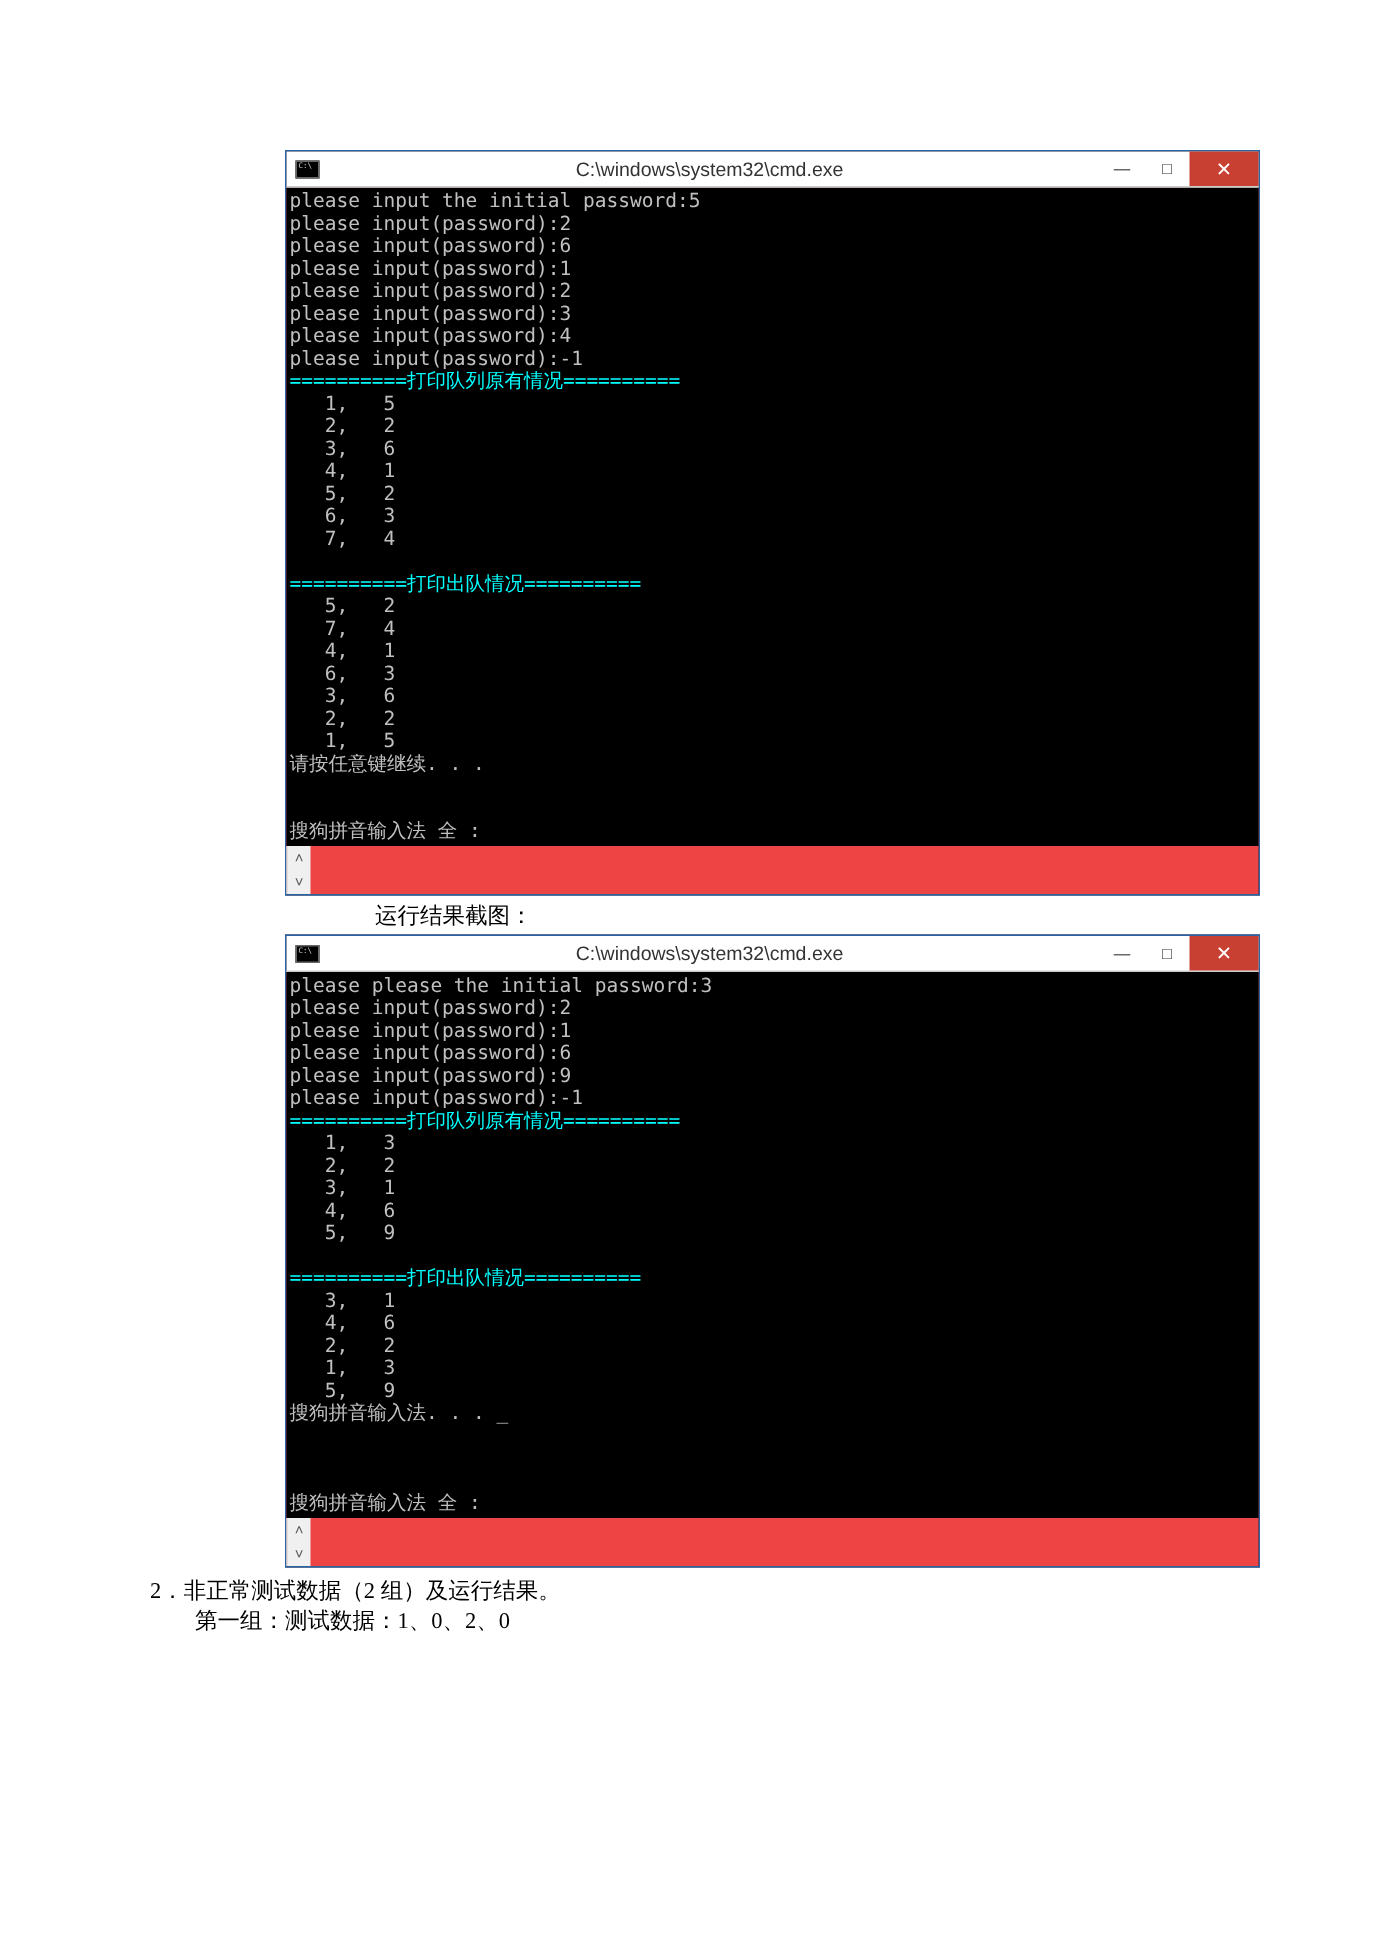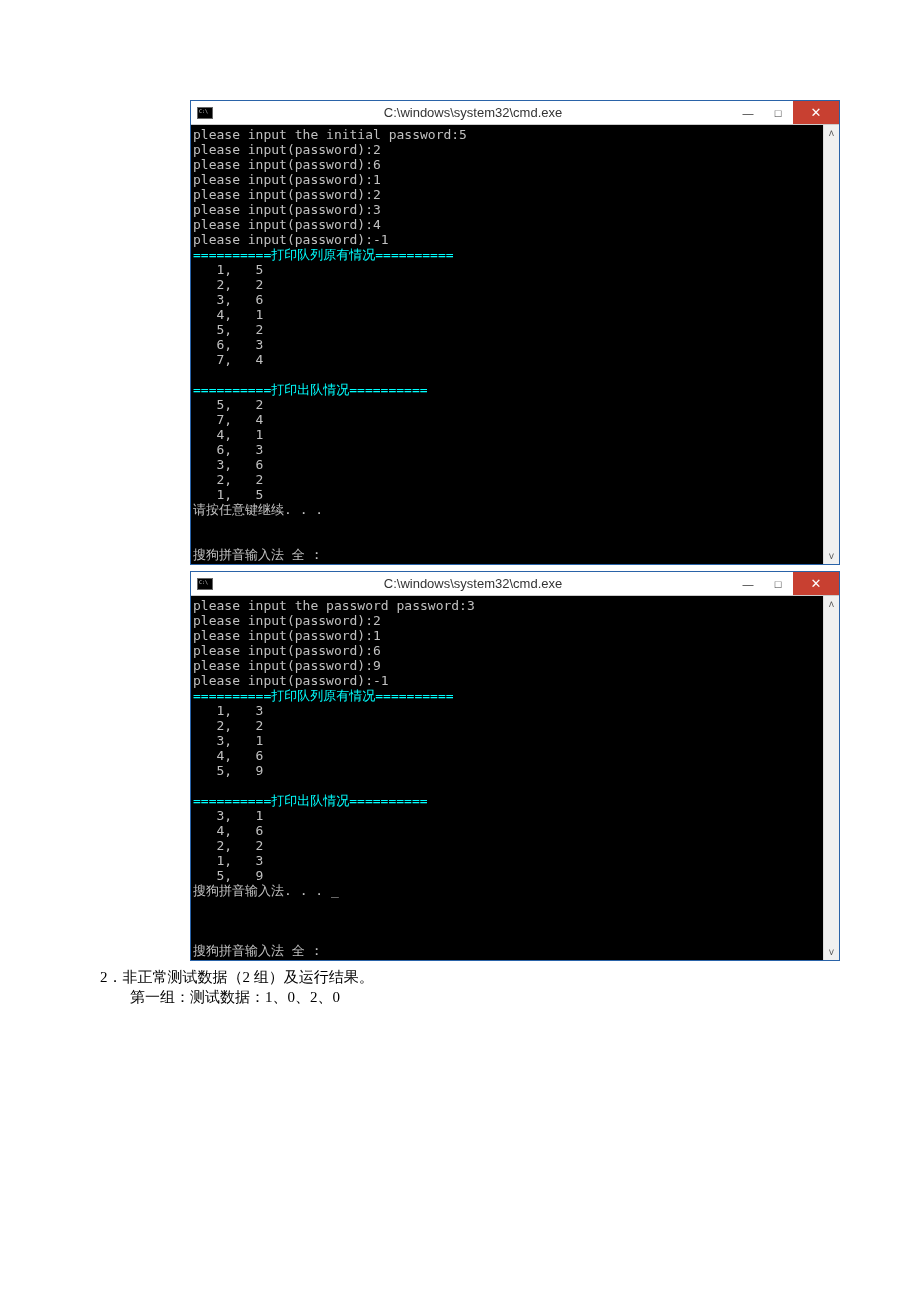--- a/index.html
+++ b/index.html
@@ -63,20 +63,21 @@
     .titlebar .btn.max { color: #333; }
     .titlebar .btn.close {
       background: #c84031;
       color: #fff;
       width: 46px;
       font-size: 13px;
     }
     .console-wrap {
       display: flex;
       background: #ef4444;
+      flex-direction: column;
     }
     .console {
       flex: 1;
       background: #000;
       color: #c0c0c0;
       font-family: "NSimSun", "SimSun", Consolas, monospace;
       font-size: 13px;
       line-height: 15px;
       padding: 2px 0 2px 2px;
       white-space: pre;
@@ -165,34 +166,35 @@
 
 <span>搜狗拼音输入法 全 :</span></div>
     <div class="scrollbar">
       <div class="arrow">˄</div>
       <div class="arrow">˅</div>
     </div>
   </div>
 </div>
 
 <div class="caption">
+  <div class="indent2">运行结果截图：</div>
 </div>
 
 <div class="window">
   <div class="titlebar">
     <div class="cmd-ico"></div>
     <div class="title">C:\windows\system32\cmd.exe</div>
     <div class="btns">
       <div class="btn min">—</div>
       <div class="btn max">□</div>
       <div class="btn close">✕</div>
     </div>
   </div>
   <div class="console-wrap">
-    <div class="console"><span>please input the password password:3</span>
+    <div class="console"><span>please please the initial password:3</span>
 <span>please input(password):2</span>
 <span>please input(password):1</span>
 <span>please input(password):6</span>
 <span>please input(password):9</span>
 <span>please input(password):-1</span>
 <span class="hl">==========打印队列原有情况==========</span>
 <span>   1,   3</span>
 <span>   2,   2</span>
 <span>   3,   1</span>
 <span>   4,   6</span>

